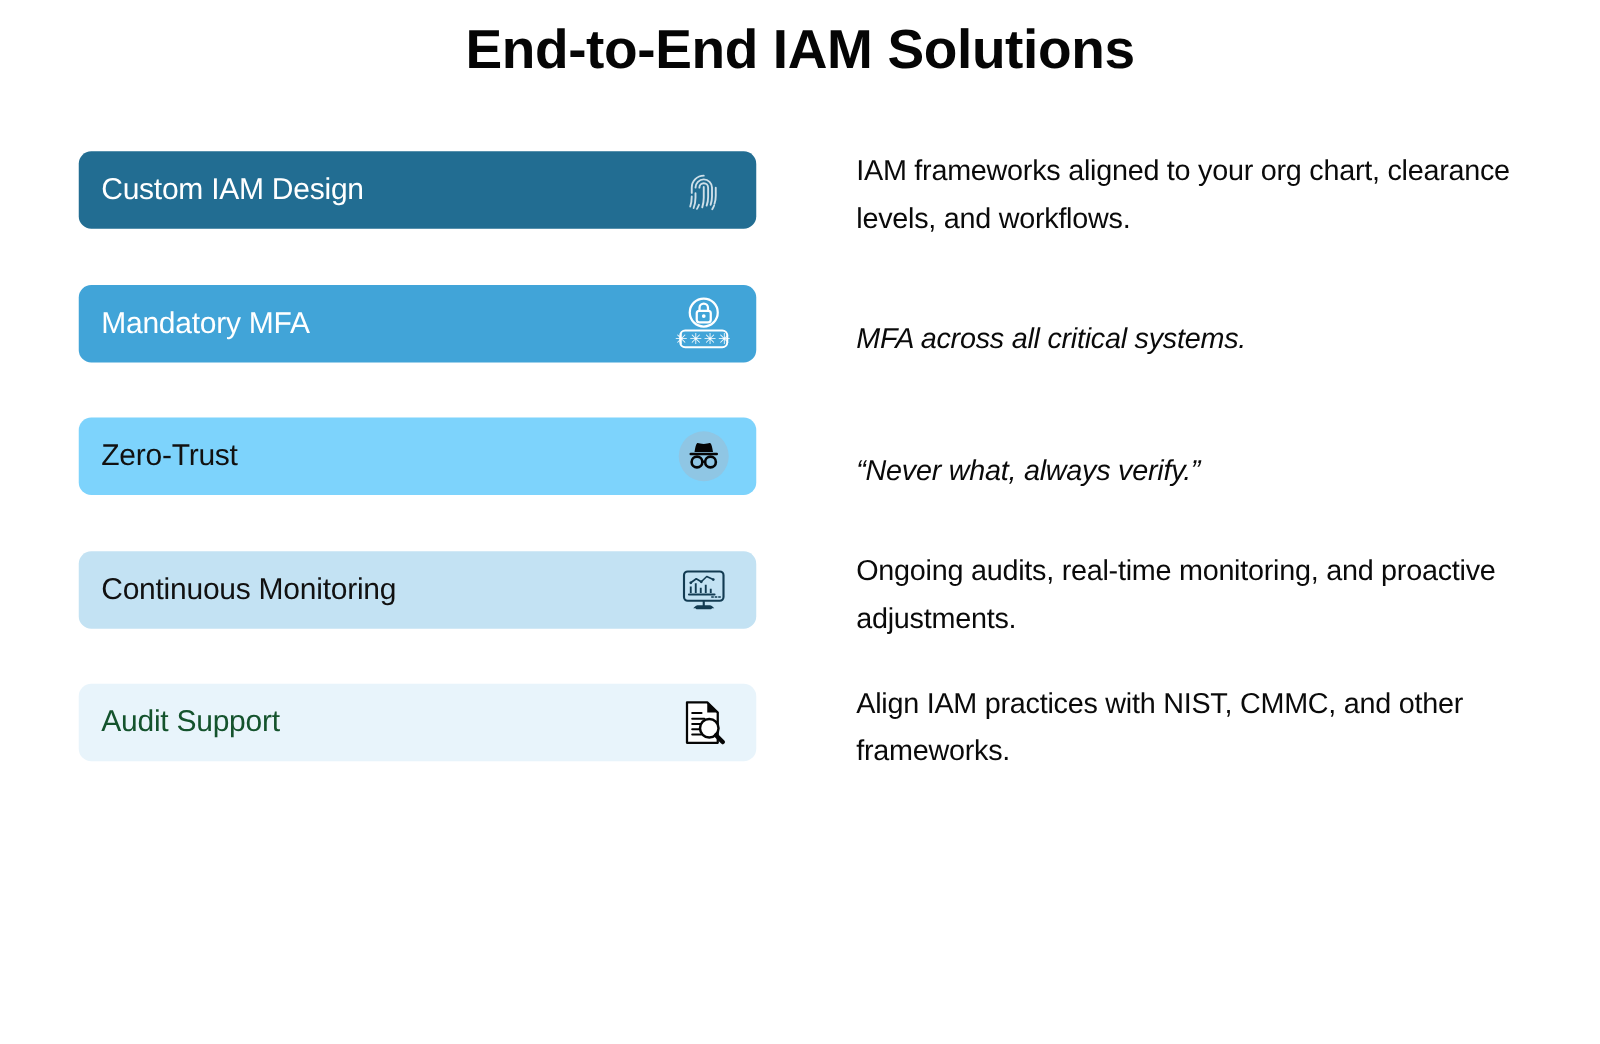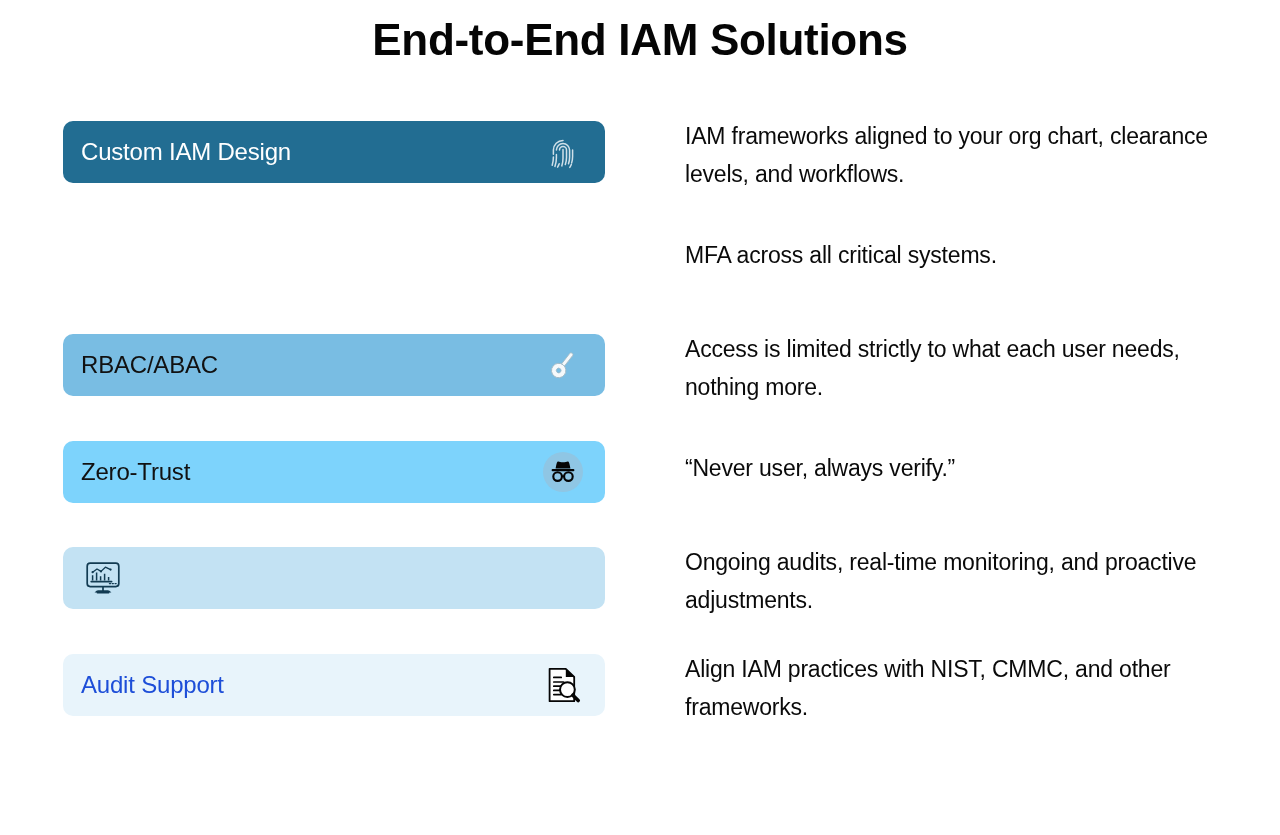--- a/index.html
+++ b/index.html
@@ -81,21 +81,21 @@
   .desc {
     position: absolute;
     left: 685px;
     top: -4px;
     width: 540px;
     font-size: 23px;
     line-height: 38px;
     letter-spacing: -0.2px;
     color: #0a0a0a;
   }
-  .desc.single { top: 8px; }
+  .desc.single { top: 23px; font-style: italic; }
 </style>
 </head>
 <body>
 
 <div class="page">
 
   <div class="page-title">End-to-End IAM Solutions</div>
 
   <div class="rows">
 
@@ -113,59 +113,59 @@
             <path d="M12.4 21.5v3.4c0 2.9-.5 5.8-1.5 8.5"></path>
             <path d="M15.2 30.8c-.6 1.5-1.1 2.5-1.6 3.3"></path>
             <path d="M27.3 31.4c-.5 1.3-1 2.2-1.5 3"></path>
           </svg>
         </span>
       </div>
       <div class="desc">IAM frameworks aligned to your org chart, clearance levels, and workflows.</div>
     </div>
 
     <div class="row">
+      <div class="card" style="background: rgb(65, 164, 216);">
+        <span class="card-label" style="color: rgb(255, 255, 255);">Mandatory MFA</span>
+        <span class="card-icon">
+          <svg width="42" height="44" viewBox="0 0 42 44" fill="none">
+            <circle cx="21" cy="13" r="11.2" stroke="#ffffff" stroke-width="1.8" fill="none"></circle>
+            <rect x="15.4" y="11.6" width="11.2" height="9.2" rx="2" stroke="#ffffff" stroke-width="1.8" fill="none"></rect>
+            <path d="M17.6 11.6V9.3a3.4 3.4 0 0 1 6.8 0v2.3" stroke="#ffffff" stroke-width="1.8" fill="none"></path>
+            <circle cx="21" cy="15.8" r="1.5" fill="#ffffff"></circle>
+            <rect x="2.2" y="27.4" width="37.6" height="13.4" rx="4" stroke="#ffffff" stroke-width="1.6" fill="none"></rect>
+            <g fill="#ffffff">
+              <text x="21" y="38.6" font-family="'Liberation Sans', sans-serif" font-size="12" letter-spacing="1.4" text-anchor="middle" fill="#ffffff">✳✳✳✳</text>
+            </g>
+          </svg>
+        </span>
+      </div>
       <div class="desc single">MFA across all critical systems.</div>
     </div>
 
-    <div class="row">
-      <div class="card" style="background: rgb(121, 189, 227);">
-        <span class="card-label" style="color: rgb(17, 17, 17);">RBAC/ABAC</span>
-        <span class="card-icon">
-          <svg width="38" height="38" viewBox="0 0 38 38">
-            <g transform="rotate(38 19 19)">
-              <path d="M18.2 4.6h1.6l1.3 1.6-1.3 1.6 1.3 1.6-1.3 1.6 1.3 1.6-1.3 1.6 1.3 1.6-1.3 1.6h-1.6z" fill="#f2f6f8" stroke="#9fb9c6" stroke-width="0.7" stroke-linejoin="round"></path>
-              <rect x="17.2" y="4.2" width="3.6" height="16" rx="1.4" fill="#f5f9fb" stroke="#9fb9c6" stroke-width="0.8"></rect>
-              <circle cx="19" cy="26" r="7.2" fill="#f5f9fb" stroke="#9fb9c6" stroke-width="0.9"></circle>
-              <circle cx="19" cy="26" r="2.4" fill="#79bde3" stroke="#9fb9c6" stroke-width="0.7"></circle>
-            </g>
-          </svg>
-        </span>
-      </div>
-      <div class="desc">Access is limited strictly to what each user needs, nothing more.</div>
-    </div>
 
     <div class="row">
       <div class="card" style="background: #7dd3fc;">
         <span class="card-label" style="color: rgb(17, 17, 17);">Zero-Trust</span>
         <span class="card-icon">
           <svg width="42" height="42" viewBox="0 0 42 42">
             <circle cx="21" cy="21" r="20" fill="#8fc6e4"></circle>
             <path d="M13.6 17.6c.6-3.9 1.2-6.2 1.9-6.9.9-.9 2.6.5 5.5.5s4.6-1.4 5.5-.5c.7.7 1.3 3 1.9 6.9z" fill="#050505"></path>
             <rect x="9.6" y="18.1" width="22.8" height="2.1" rx="1" fill="#050505"></rect>
             <circle cx="15.6" cy="25.6" r="4.3" fill="none" stroke="#050505" stroke-width="2.1"></circle>
             <circle cx="26.4" cy="25.6" r="4.3" fill="none" stroke="#050505" stroke-width="2.1"></circle>
             <rect x="19.4" y="24.4" width="3.2" height="1.9" fill="#050505"></rect>
           </svg>
         </span>
       </div>
-      <div class="desc single">“Never user, always verify.”</div>
+      <div class="desc single">“Never what, always verify.”</div>
     </div>
 
     <div class="row">
       <div class="card" style="background: rgb(195, 226, 243);">
+        <span class="card-label" style="color: rgb(17, 17, 17);">Continuous Monitoring</span>
         <span class="card-icon">
           <svg width="40" height="40" viewBox="0 0 40 40" fill="none" stroke="#123b52" stroke-width="1.7">
             <rect x="4.2" y="5.2" width="31.6" height="23.4" rx="3"></rect>
             <path d="M14.4 34.6h11.2" stroke-linecap="round"></path>
             <path d="M20 28.6v6"></path>
             <path d="M11.6 34.6c1.4-1.6 2.6-2.4 3.4-2.4h10c.8 0 2 .8 3.4 2.4z" fill="#123b52" stroke="none"></path>
             <g stroke-width="1.5">
               <path d="M9.6 22.4v-5.2M13.6 22.4v-7.8M17.6 22.4v-4.2M21.6 22.4v-6.6M25.6 22.4v-3.4"></path>
             </g>
             <path d="M8.2 23.6h20.4" stroke-linecap="round"></path>
@@ -177,21 +177,21 @@
               <path d="M26.4 25.6h1.2M29.2 25.6h1.2M32 25.6h1.2"></path>
             </g>
           </svg>
         </span>
       </div>
       <div class="desc">Ongoing audits, real-time monitoring, and proactive adjustments.</div>
     </div>
 
     <div class="row">
       <div class="card" style="background: rgb(232, 244, 251);">
-        <span class="card-label" style="color: #1d4ed8;">Audit Support</span>
+        <span class="card-label" style="color: #14532d;">Audit Support</span>
         <span class="card-icon">
           <svg width="40" height="40" viewBox="0 0 40 40">
             <path d="M6.6 3.8h16.2l8.4 8.2v24.2H6.6z" fill="#ffffff" stroke="#050505" stroke-width="1.8" stroke-linejoin="round"></path>
             <path d="M22.8 3.8v8.2h8.4z" fill="#050505"></path>
             <g stroke="#050505" stroke-width="1.7" stroke-linecap="round">
               <path d="M10.8 12.4h7.4M10.8 17h9.6M10.8 21.2h10.4M10.8 25.4h8.4M10.8 29.6h7"></path>
             </g>
             <circle cx="24.4" cy="24.6" r="7.4" fill="#ffffff" stroke="#050505" stroke-width="2"></circle>
             <path d="M29.8 30.2l5.4 5.4" stroke="#050505" stroke-width="3.6" stroke-linecap="round"></path>
           </svg>

